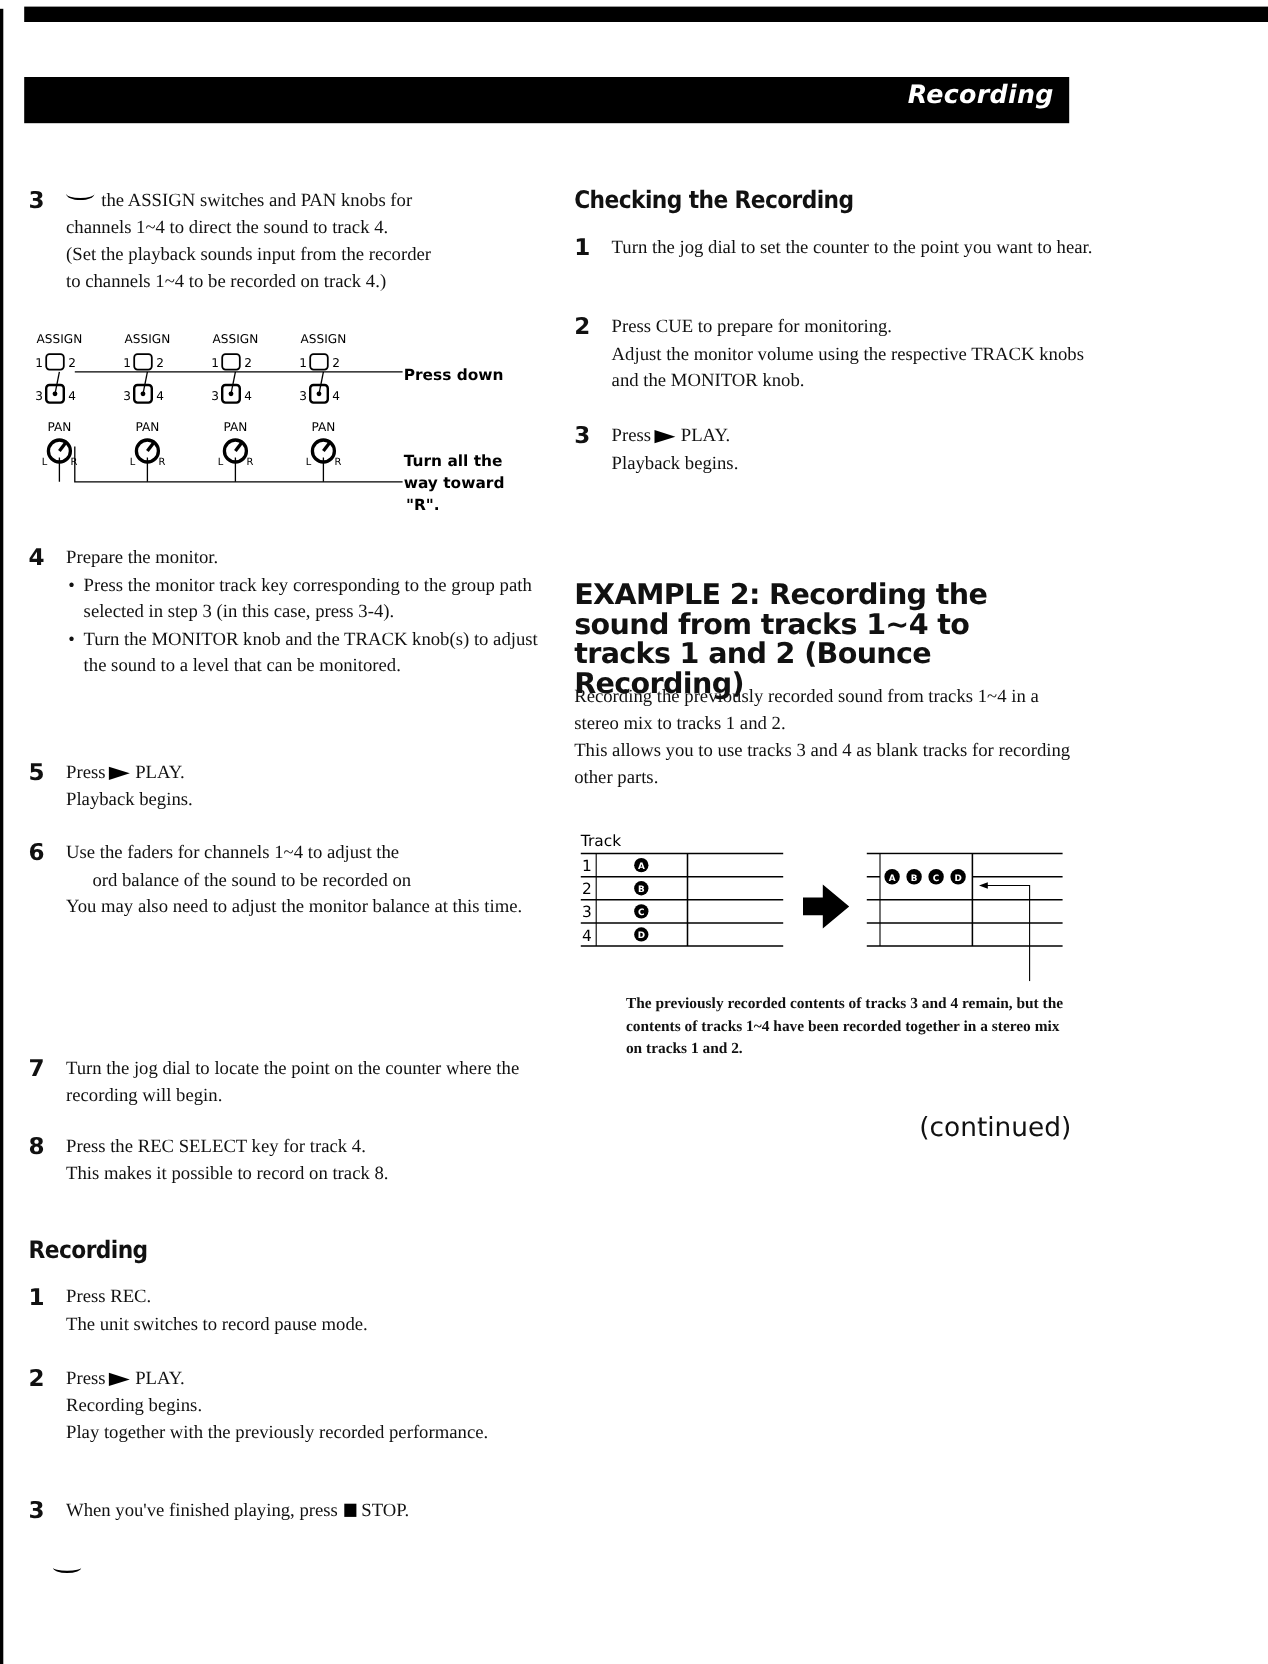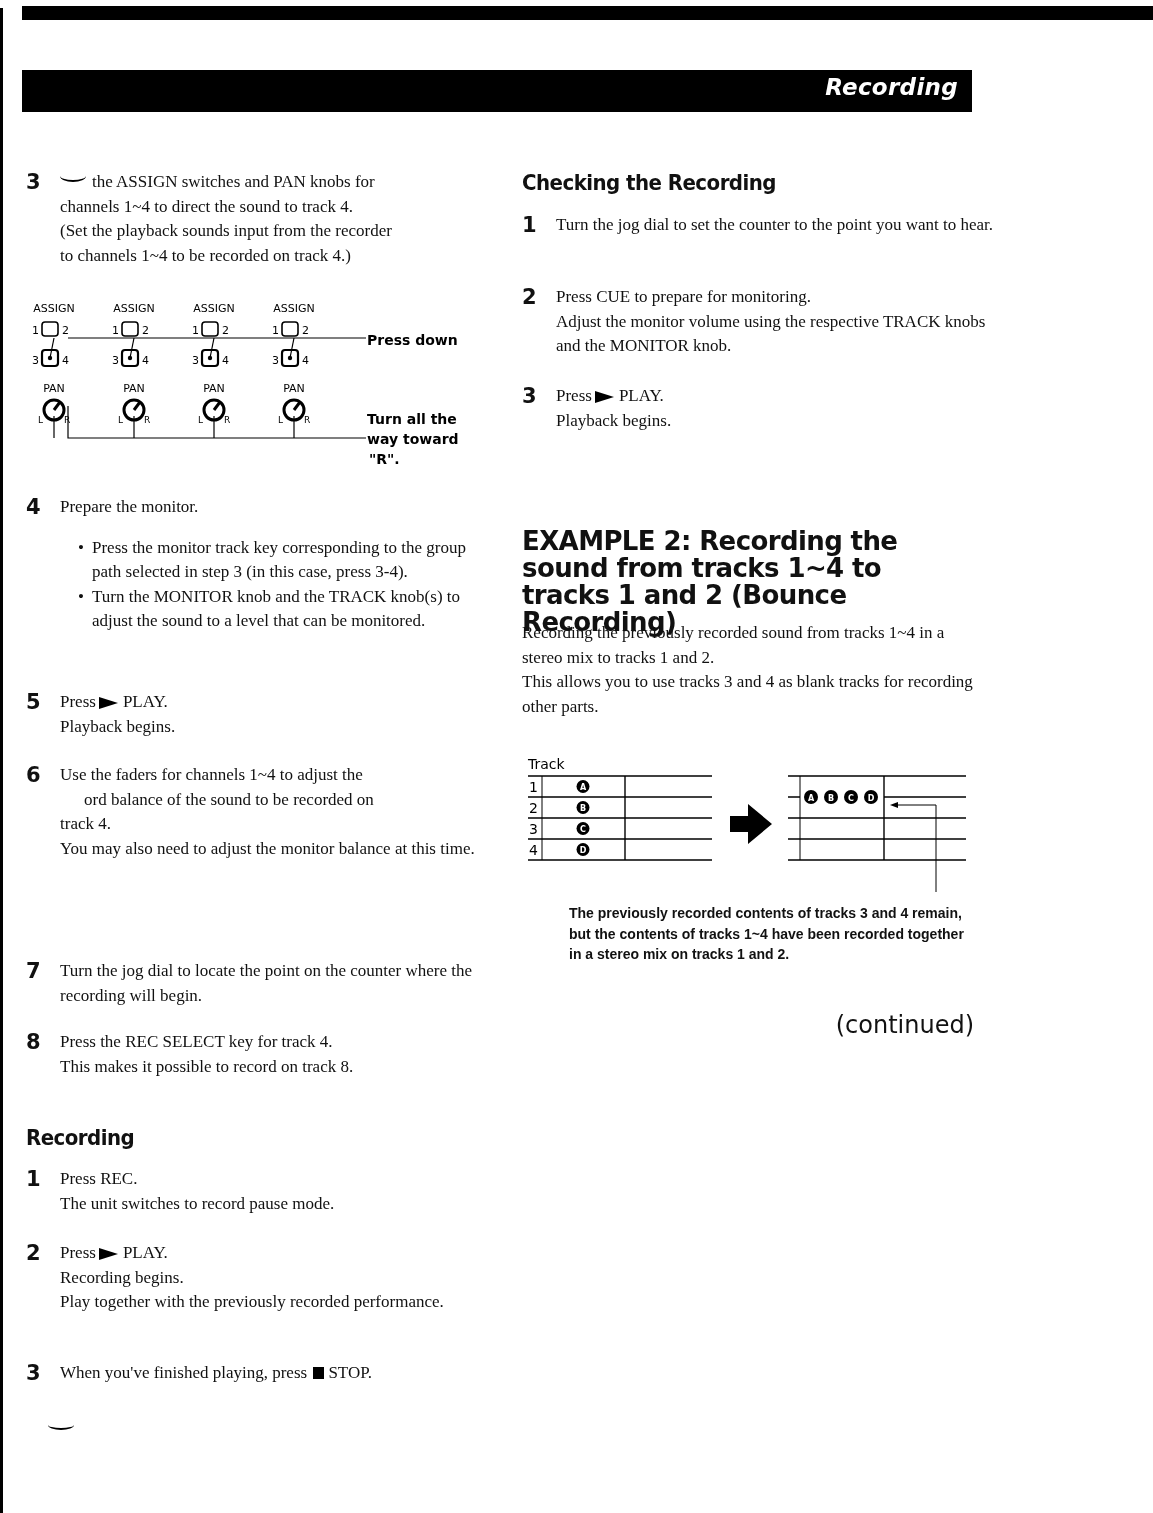--- a/index.html
+++ b/index.html
@@ -10,29 +10,29 @@
   .banner { position: absolute; left: 22px; top: 70px; width: 950px; height: 42px; background: #000; }
   .banner-title { position: absolute; right: 14px; top: 4px; color: #fff; font-family: "DejaVu Sans", sans-serif;
                   font-style: italic; font-weight: bold; font-size: 23px; letter-spacing: 0.3px; }
   .col { position: absolute; }
   .col-left { left: 26px; top: 170px; width: 450px; }
   .col-right { left: 522px; top: 170px; width: 452px; }
   .step { position: relative; padding-left: 34px; font-size: 17px; line-height: 24.5px; }
   .step-num { position: absolute; left: 0; top: 0; font-family: "DejaVu Sans", sans-serif; font-weight: bold;
               font-size: 21px; }
   .line { display: block; }
-  .bullets { margin: 16px; padding-left: 16px; list-style: none; }
+  .bullets { margin: 0; padding-left: 16px; list-style: none; }
   .bullets li { position: relative; padding-left: 0; }
   .bullets li::before { content: "•"; position: absolute; left: -14px; }
   .heading { font-family: "DejaVu Sans", sans-serif; font-weight: bold; font-size: 22px; letter-spacing: -0.6px;
              transform: scaleX(0.9); transform-origin: left; white-space: nowrap; }
   .heading-lg { font-family: "DejaVu Sans", sans-serif; font-weight: bold; font-size: 26px; letter-spacing: -0.6px;
                 line-height: 27px; width: 440px; }
   .para { font-size: 17px; line-height: 24.5px; }
-  .caption { font-family: Liberation Sans, sans-serif; font-weight: bold; font-size: 14px; line-height: 20.5px; }
+  .caption { font-family: Liberation Serif, serif; font-weight: bold; font-size: 14px; line-height: 20.5px; }
   .continued { font-family: "DejaVu Sans", sans-serif; font-size: 24px; text-align: right; }
   .glyph-play { display: inline-block; width: 0; height: 0; border-top: 6px solid transparent;
                 border-bottom: 6px solid transparent; border-left: 19px solid #000; margin: 0 5px 1px 3px;
                 vertical-align: middle; }
   .glyph-stop { display: inline-block; width: 11px; height: 12px; background: #000; margin: 0 4px 2px 2px;
                 vertical-align: middle; }
   .smudge { display: inline-block; width: 26px; height: 10px; border-bottom: 2px solid #000;
             border-radius: 0 0 50% 50%; margin-right: 6px; vertical-align: top; }
   svg text { font-family: "DejaVu Sans", sans-serif; }
 </style>
@@ -138,21 +138,20 @@
   <div class="step" style="position:absolute; top:520px; width:450px;">
     <span class="step-num">5</span>
     <span class="line"><span>Press</span><span class="glyph-play"></span><span>PLAY.</span></span>
     <span class="line">Playback begins.</span>
   </div>
 
   <div class="step" style="position:absolute; top:593px; width:450px;">
     <span class="step-num">6</span>
     <span class="line">Use the faders for channels 1~4 to adjust the</span>
     <span class="line" style="padding-left:24px;">ord balance of the sound to be recorded on</span>
-    <span class="line">track 4.</span>
     <span class="line">You may also need to adjust the monitor balance at this time.</span>
   </div>
 
   <div class="step" style="position:absolute; top:789px; width:450px;">
     <span class="step-num">7</span>
     <span class="line">Turn the jog dial to locate the point on the counter where the recording will begin.</span>
   </div>
 
   <div class="step" style="position:absolute; top:860px; width:450px;">
     <span class="step-num">8</span>

